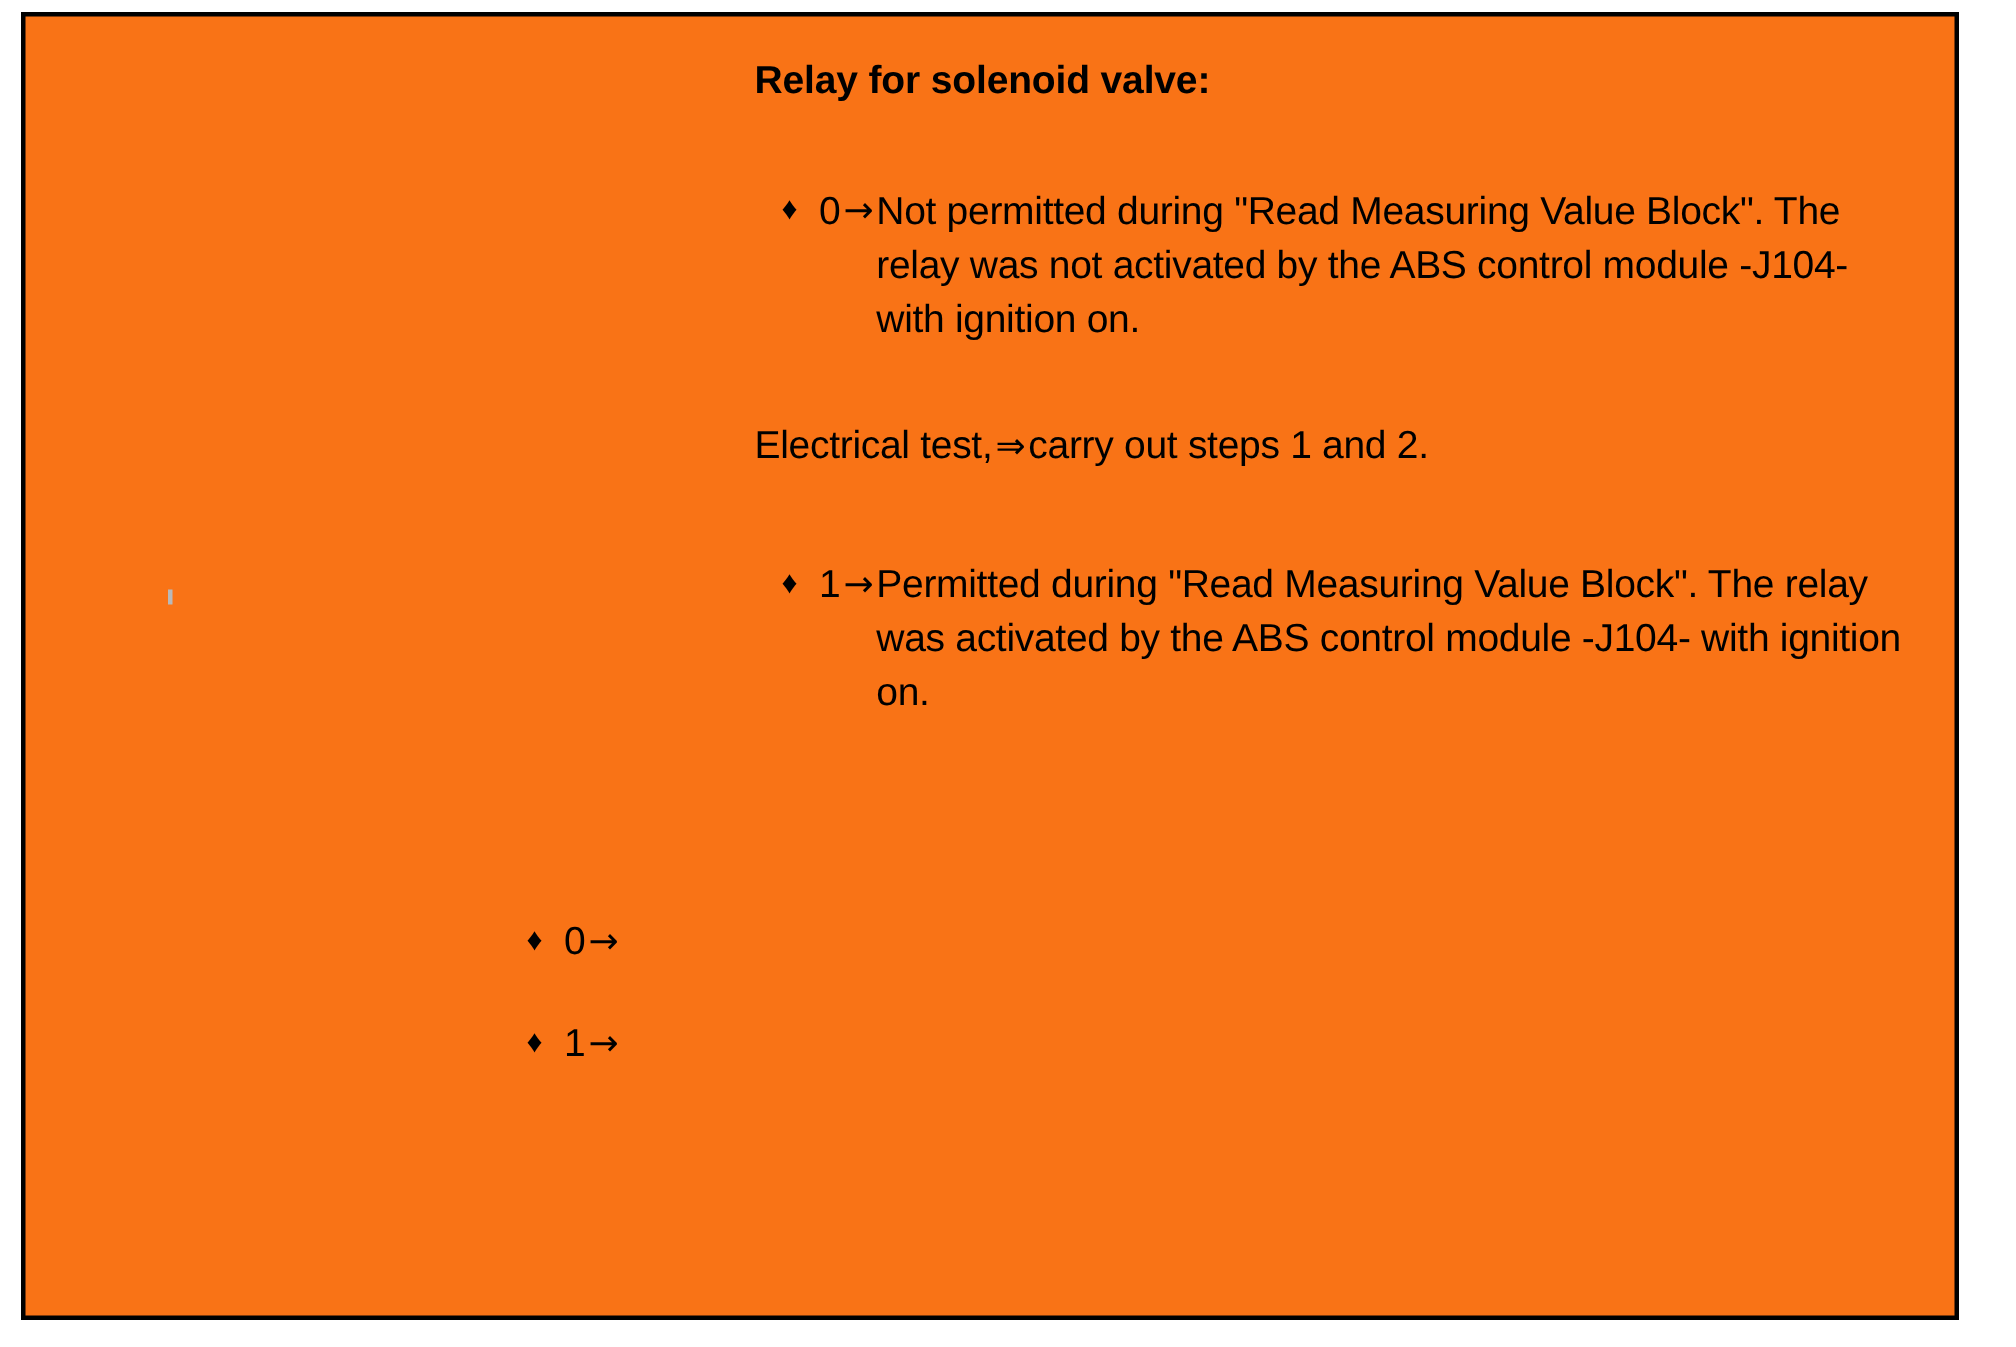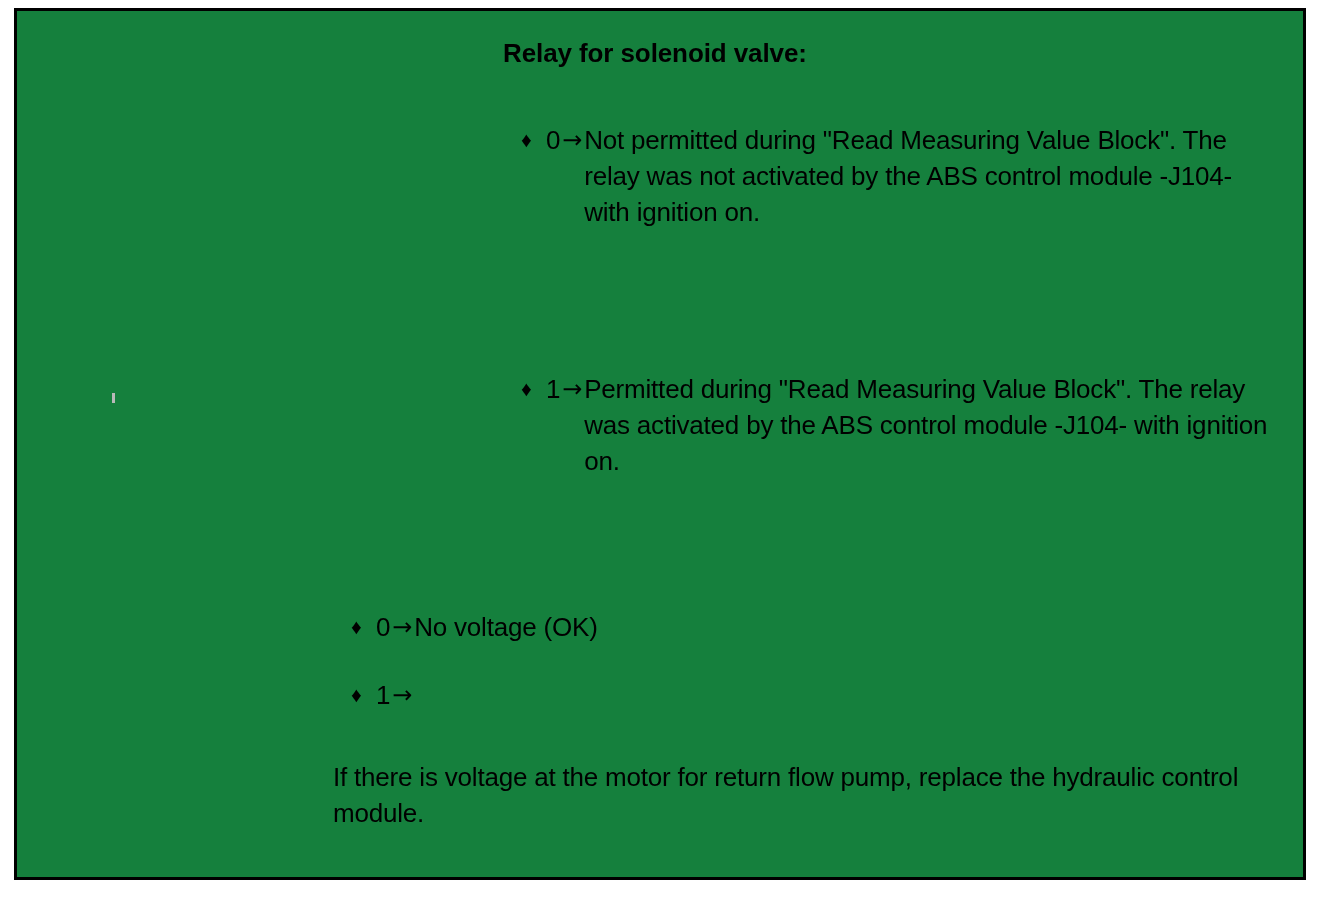--- a/index.html
+++ b/index.html
@@ -18,21 +18,21 @@
 
   
   #page-frame {
     position: absolute;
     left: 14px;
     top: 8px;
     width: 1292px;
     height: 872px;
     border: 3px solid #000000;
     box-sizing: border-box;
-    background: #15803d;
+    background: #f97316;
   }
 
   #page-body {
     position: absolute;
     left: 0;
     top: 0;
     right: 0;
     bottom: 0;
   }
 
@@ -119,46 +119,47 @@
 
     <div class="bullet-item" id="bullet-relay-0">
       <div class="bullet-row">
         <span class="bullet-glyph">♦</span>
         <span class="bullet-state">0</span>
         <span class="arrow-glyph">→</span>
         <span class="bullet-text">Not permitted during "Read Measuring Value Block". The relay was not activated by the ABS control module -J104- with ignition on.</span>
       </div>
     </div>
 
+    <div class="block para" id="electrical-test">
+      <span>Electrical test,</span><span class="arrow-glyph" style="display:inline-block;">⇒</span><span>carry out steps 1 and 2.</span>
+    </div>
 
     <div class="bullet-item" id="bullet-relay-1">
       <div class="bullet-row">
         <span class="bullet-glyph">♦</span>
         <span class="bullet-state">1</span>
         <span class="arrow-glyph">→</span>
         <span class="bullet-text">Permitted during "Read Measuring Value Block". The relay was activated by the ABS control module -J104- with ignition on.</span>
       </div>
     </div>
 
 
     <div class="bullet-item" id="bullet-voltage-0">
       <div class="bullet-row">
         <span class="bullet-glyph">♦</span>
         <span class="bullet-state">0</span>
         <span class="arrow-glyph">→</span>
-        <span class="bullet-text">No voltage (OK)</span>
       </div>
     </div>
 
     <div class="bullet-item" id="bullet-voltage-1">
       <div class="bullet-row">
         <span class="bullet-glyph">♦</span>
         <span class="bullet-state">1</span>
         <span class="arrow-glyph">→</span>
       </div>
     </div>
 
-    <div class="block para" id="closing-note">If there is voltage at the motor for return flow pump, replace the hydraulic control module.</div>
 
     <div id="scan-speck"></div>
 
   </div>
 </div>
 
 </body></html>

